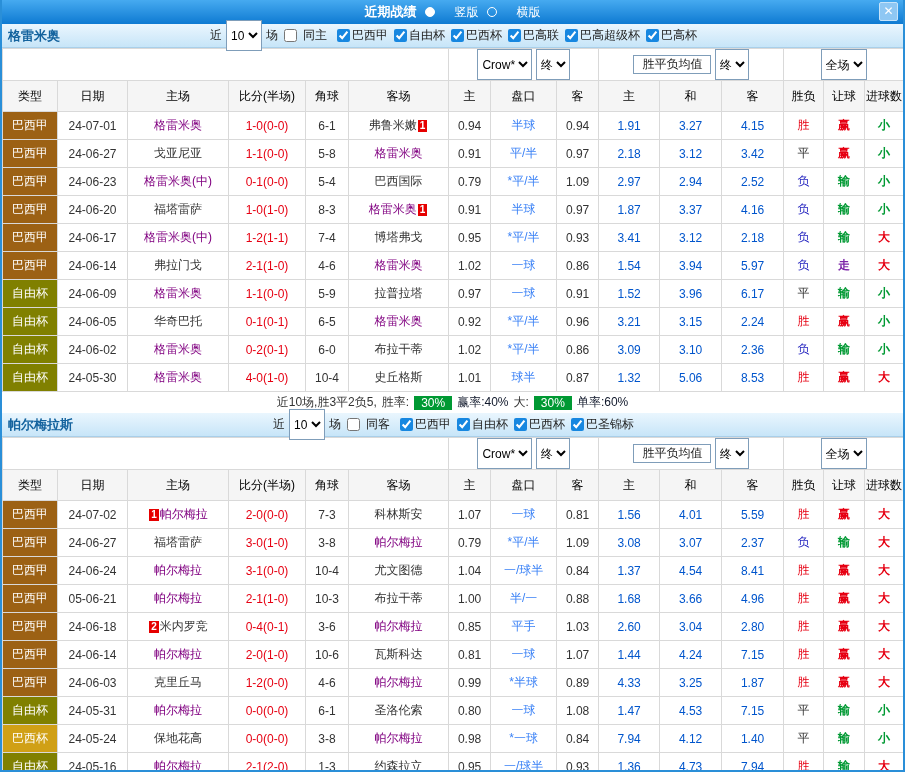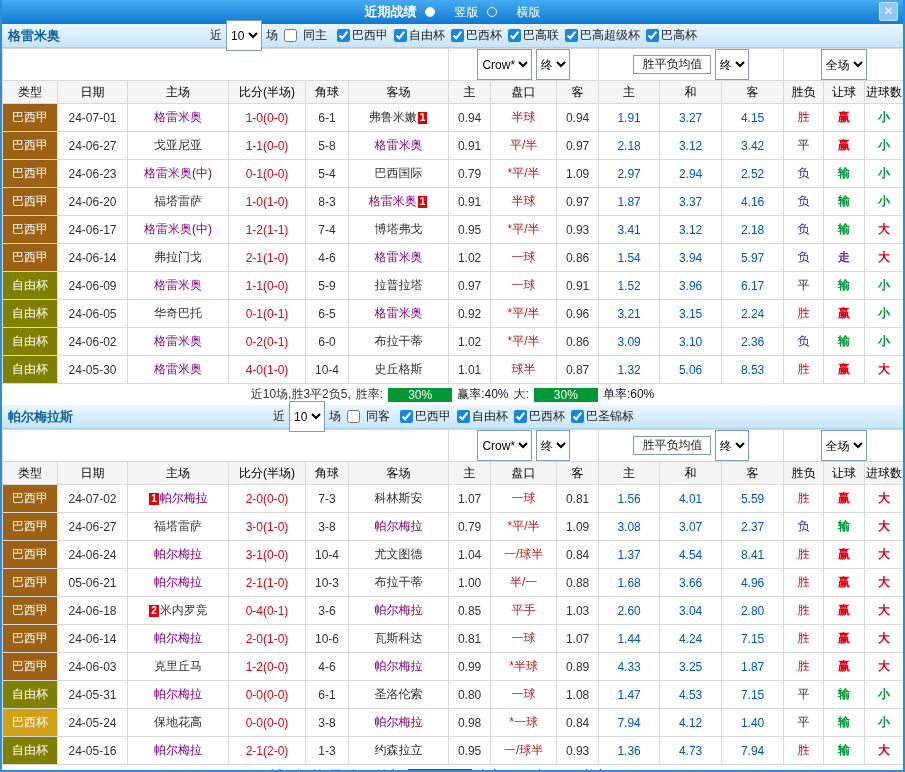--- a/index.html
+++ b/index.html
@@ -22,40 +22,40 @@
   .flabel { margin:0 2px; color:#222; }
   .cb { width:13px; height:13px; accent-color:#1787e0; margin:0 2px; vertical-align:middle; }
   .lg { display:inline-flex; align-items:center; margin-left:4px; cursor:pointer; color:#222; }
   .sel { height:31px; font-size:12px; border:1px solid #7f9db9; background:#fff; vertical-align:middle; }
   .avg-box { display:inline-block; border:1px solid #7f9db9; background:#fff; padding:1px 8px; height:19px; line-height:15px; vertical-align:middle; color:#222; }
 
   
   table.results { width:901px; border-collapse:collapse; table-layout:fixed; }
   table.results td, table.results th { border:1px solid #d9d9d9; text-align:center; white-space:nowrap; overflow:hidden; }
   tr.ctrl-row td { height:24px; background:#fff; }
-  tr.head-row th { height:23px; background:#f5f5f5; font-weight:normal; color:#000; }
+  tr.head-row th { height:31px; background:#f5f5f5; font-weight:normal; color:#000; }
   tbody td { height:28px; }
   .t-jia { background:#9c6114; color:#fff; }
   .t-zi  { background:#808000; color:#fff; }
   .t-ba  { background:#d0a016; color:#fff; }
   .c-date, .c-corner, .c-odds { color:#333; }
   .c-score { color:#e60012; }
-  .c-hcap { color:#b91c1c; }
+  .c-hcap { color:#3b82f6; }
   .c-euro { color:#0055cc; }
   .c-res.w { color:#e60012; } .c-res.d { color:#333; } .c-res.l { color:#1f1fbe; }
   .c-ret { font-weight:bold; } .c-ret.y { color:#e60012; } .c-ret.s { color:#009933; } .c-ret.z { color:#7d26a8; }
   .c-big { font-weight:bold; } .c-big.b { color:#e60012; } .c-big.s { color:#009933; }
   .focal { color:#800080; }
   .team { color:#333; }
   .card { display:inline-block; background:#e60000; color:#fff; font-size:10px; font-weight:bold; line-height:12px; padding:0 2px; margin:0 1px; vertical-align:middle; }
 
   
   .summary { height:21px; display:flex; align-items:center; justify-content:center; gap:5px; background:#fff; }
   .blue { color:#0f172a; }
-  .pct { padding:0 20px; }
+  .pct { padding:0 7px; }
   .pct.g { background:#009933; color:#fff; }
   .pct.r { background:#e60012; color:#fff; }
   .pct.plain { padding:0; color:#4c1d95; }
 </style>
 </head>
 <body>
 
 <div class="window">
 
   <div class="titlebar">

